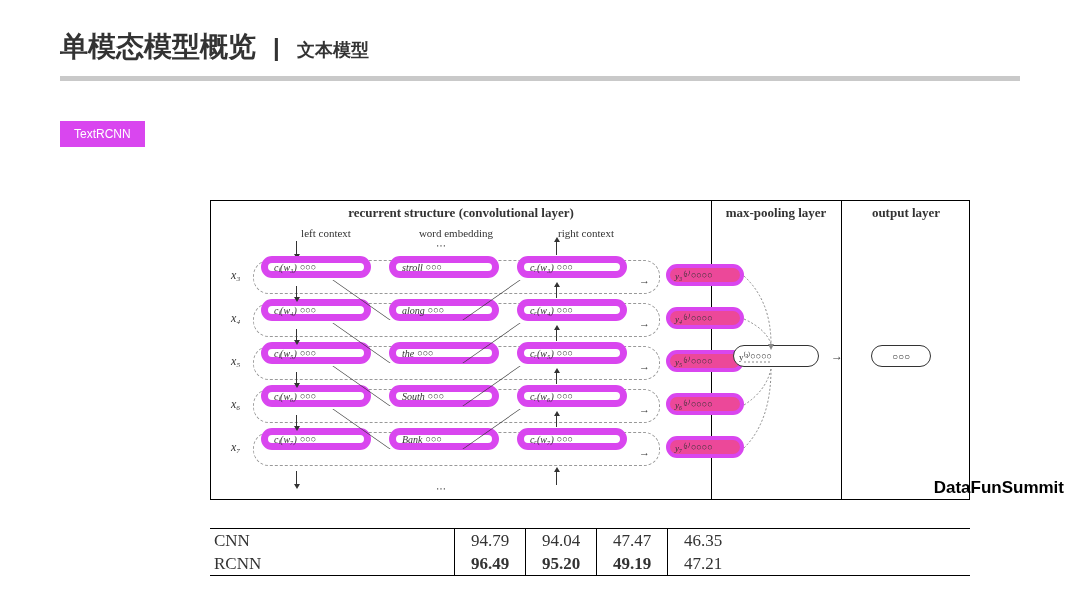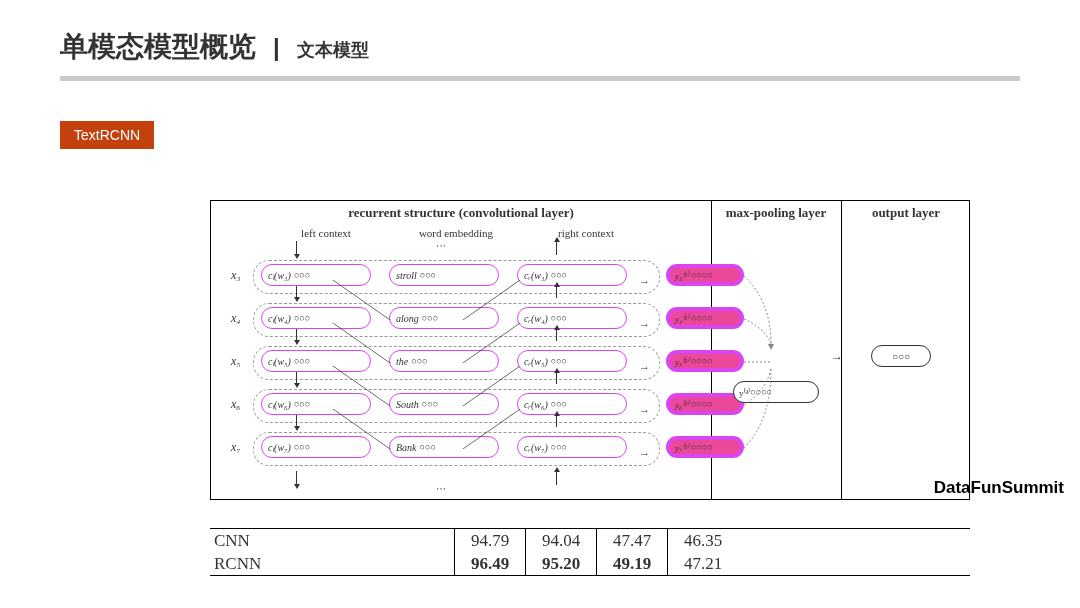--- a/index.html
+++ b/index.html
@@ -5,21 +5,21 @@
   html,body{margin:0;padding:0;width:1080px;height:608px;background:#fff;
     font-family:"Microsoft YaHei",Arial,sans-serif;color:#333;overflow:hidden;}
   .slide{position:relative;width:1080px;height:504px;}
 
   .title-row{padding:28px 0 0 60px;}
   .title-main{font-size:28px;font-weight:700;color:#333;display:inline;}
   .title-sep{font-size:24px;font-weight:700;color:#333;margin:0 6px;}
   .title-sub{font-size:18px;font-weight:700;color:#333;}
   .hr{height:5px;background:#c9c9c9;margin:10px 60px 0 60px;}
 
-  .badge{margin:40px 0 0 60px;background:#c2410c;color:#fff;font-size:14px;
+  .badge{margin:40px 0 0 60px;background:#d946ef;color:#fff;font-size:12px;
     padding:6px 14px;display:inline-block;}
 
   .figure{position:absolute;left:210px;top:200px;width:760px;height:300px;
     border:1px solid #000;box-sizing:border-box;font-family:"Times New Roman",serif;}
   .col-sep{position:absolute;top:0;bottom:0;width:1px;background:#000;}
   .sep1{left:500px;} .sep2{left:630px;}
 
   .col-head{position:absolute;top:4px;font-weight:700;font-size:13px;text-align:center;}
   .h-rec{left:0;width:500px;}
   .h-pool{left:500px;width:130px;}
@@ -29,37 +29,37 @@
   .sh-l{left:55px;width:120px;}
   .sh-w{left:185px;width:120px;}
   .sh-r{left:315px;width:120px;text-align:center;}
   .dots-top{position:absolute;left:225px;top:39px;font-size:10px;}
 
   .rows{position:absolute;left:20px;top:55px;}
   .row{position:relative;height:43px;}
   .xlab{position:absolute;left:0;top:12px;font-size:12px;font-style:italic;}
   .dbox{position:absolute;left:22px;top:4px;width:405px;height:32px;
     border:1px dashed #999;border-radius:16px;}
-  .cap{position:absolute;top:8px;height:22px;border:1px solid #d946ef;border-radius:11px;
+  .cap{position:absolute;top:0;height:22px;border:7px solid #d946ef;border-radius:11px;
     background:#fff;font-size:10px;display:flex;align-items:center;padding:0 6px;
     box-sizing:border-box;}
   .cap .t{font-style:italic;margin-right:3px;white-space:nowrap;}
   .cap .oo{letter-spacing:0;font-size:9px;color:#333;}
   .c-l{left:30px;width:110px;}
   .c-w{left:158px;width:110px;}
   .c-r{left:286px;width:110px;}
   .ycap{position:absolute;left:435px;top:8px;height:22px;width:78px;
     border:4px solid #d946ef;border-radius:11px;background:#ec4899;font-size:9px;
     display:flex;align-items:center;padding:0 5px;box-sizing:border-box;}
   .ycap .t{font-style:italic;margin-right:2px;}
   .arrow-r{position:absolute;left:408px;top:18px;font-size:11px;}
 
   .pool-cap{position:absolute;left:522px;top:144px;height:22px;width:86px;
     border:1px solid #333;border-radius:11px;background:#fff;font-size:9px;
-    display:flex;align-items:center;padding:0 5px;box-sizing:border-box;margin-top:36px;}
+    display:flex;align-items:center;padding:0 5px;box-sizing:border-box;}
   .out-cap{position:absolute;left:660px;top:144px;height:22px;width:60px;
     border:1px solid #333;border-radius:11px;background:#fff;font-size:10px;
     display:flex;align-items:center;justify-content:center;padding:0 5px;
     box-sizing:border-box;}
   .arrow-po{position:absolute;left:620px;top:148px;font-size:12px;}
 
   .vline{position:absolute;width:0;border-left:1px solid #333;}
   .vline::after{content:"";position:absolute;left:-3px;width:0;height:0;
     border-left:3px solid transparent;border-right:3px solid transparent;}
   .vdown::after{bottom:-4px;border-top:5px solid #333;}

